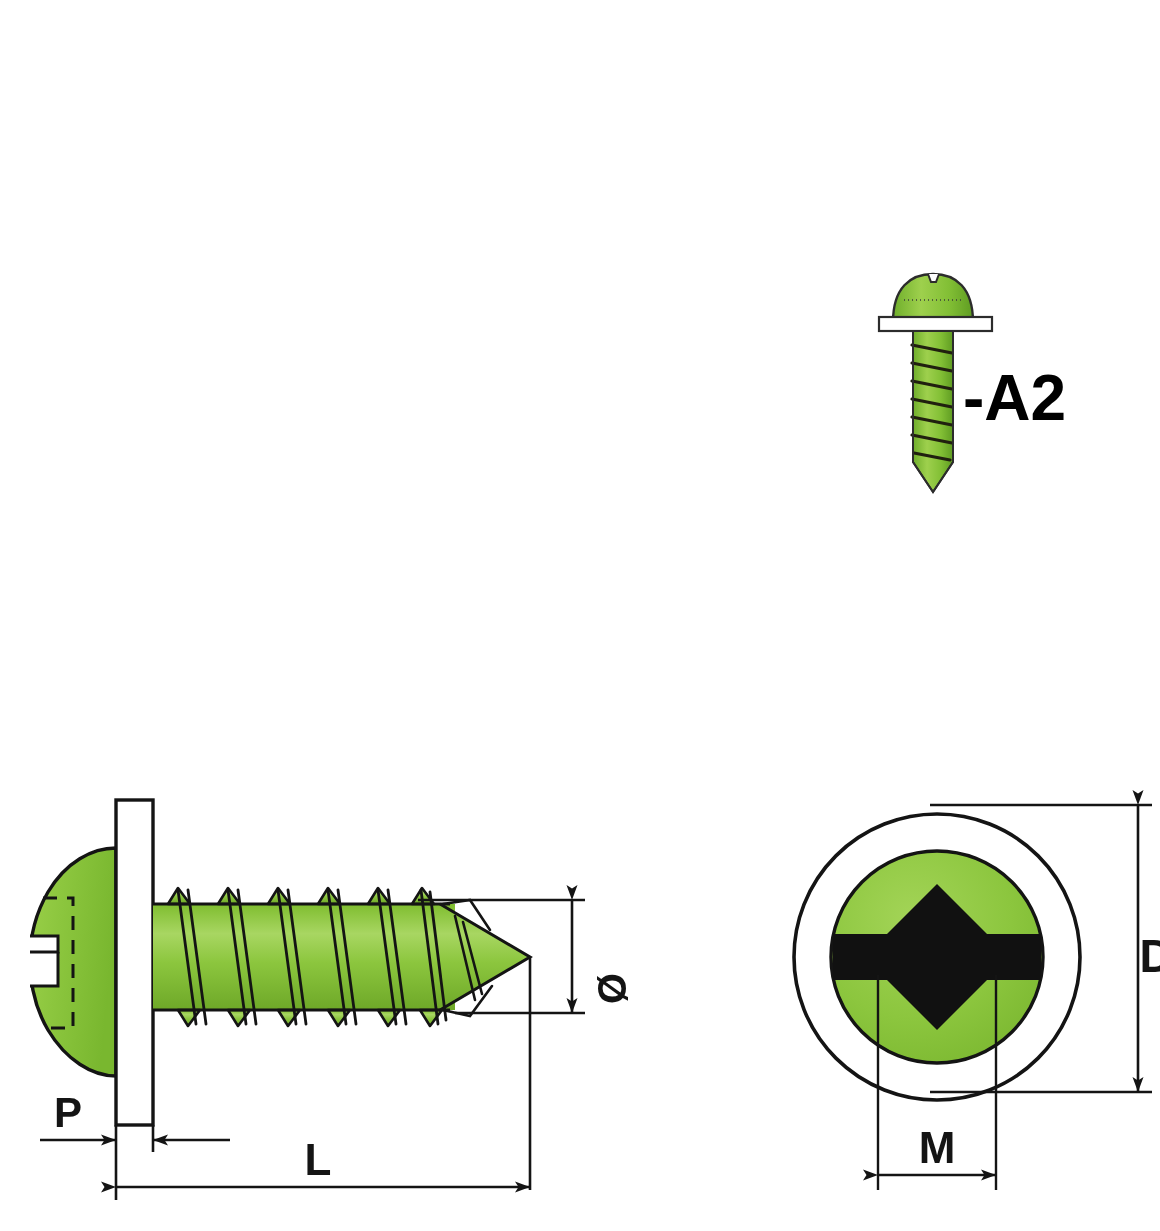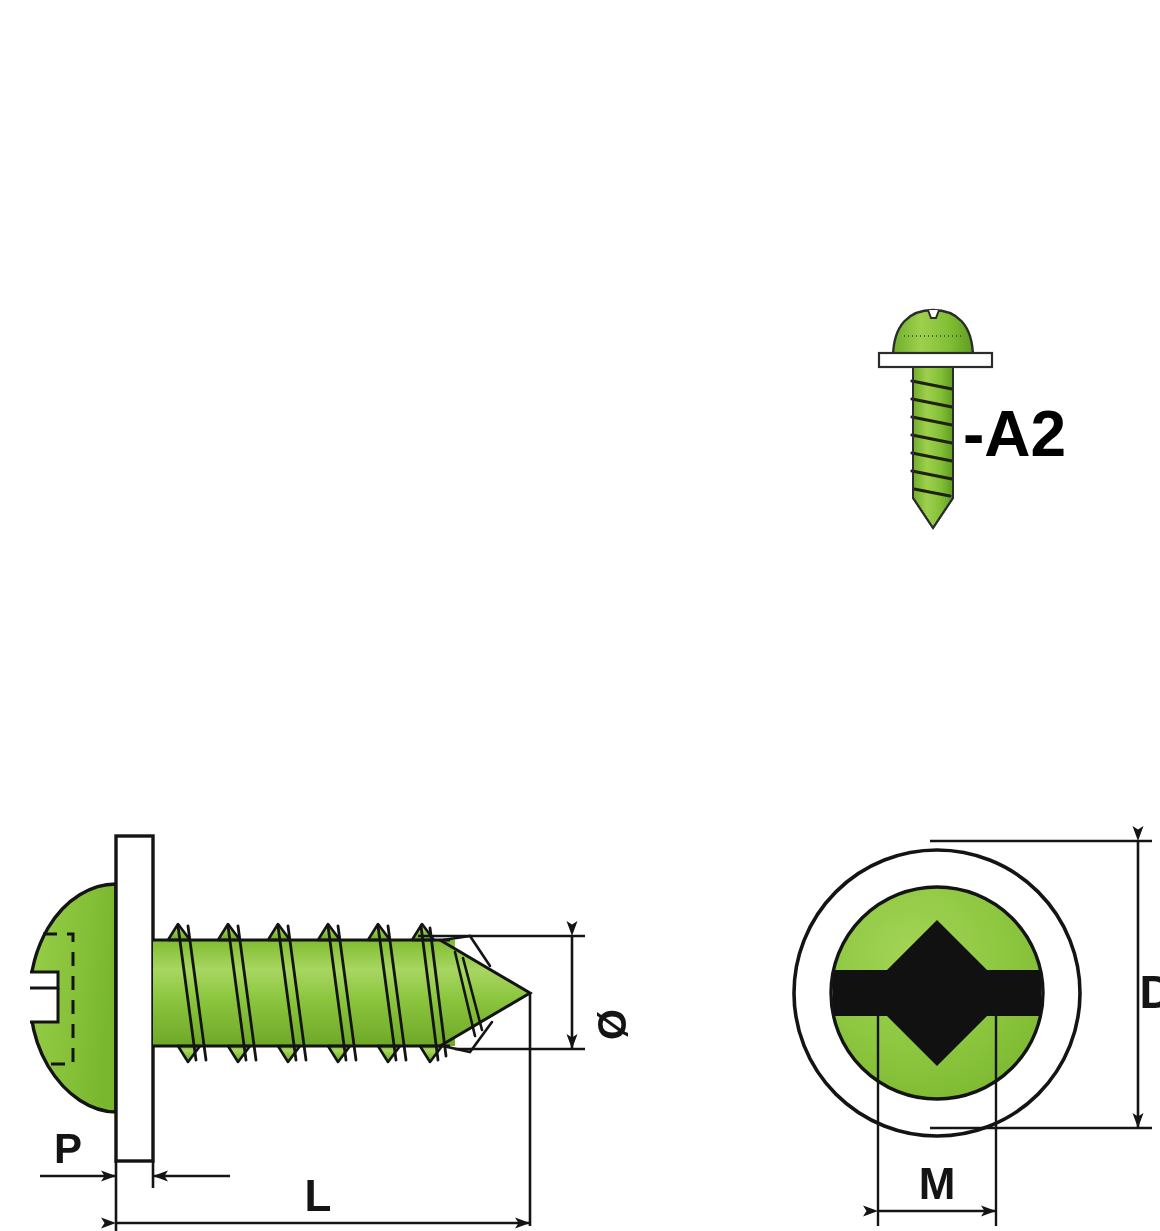--- a/index.html
+++ b/index.html
@@ -15,21 +15,20 @@
     overflow: hidden;
     font-family: "Liberation Sans", sans-serif;
   }
   #sheet {
     position: absolute;
     left: 0;
     top: 0;
     width: 1160px;
     height: 948px;
     background: #ffffff;
-    margin-top: 36px;
   }
   #sheet svg {
     display: block;
   }
   .dim-text {
     font-family: "Liberation Sans", sans-serif;
     font-weight: bold;
     fill: #141414;
   }
   .brand-text {

